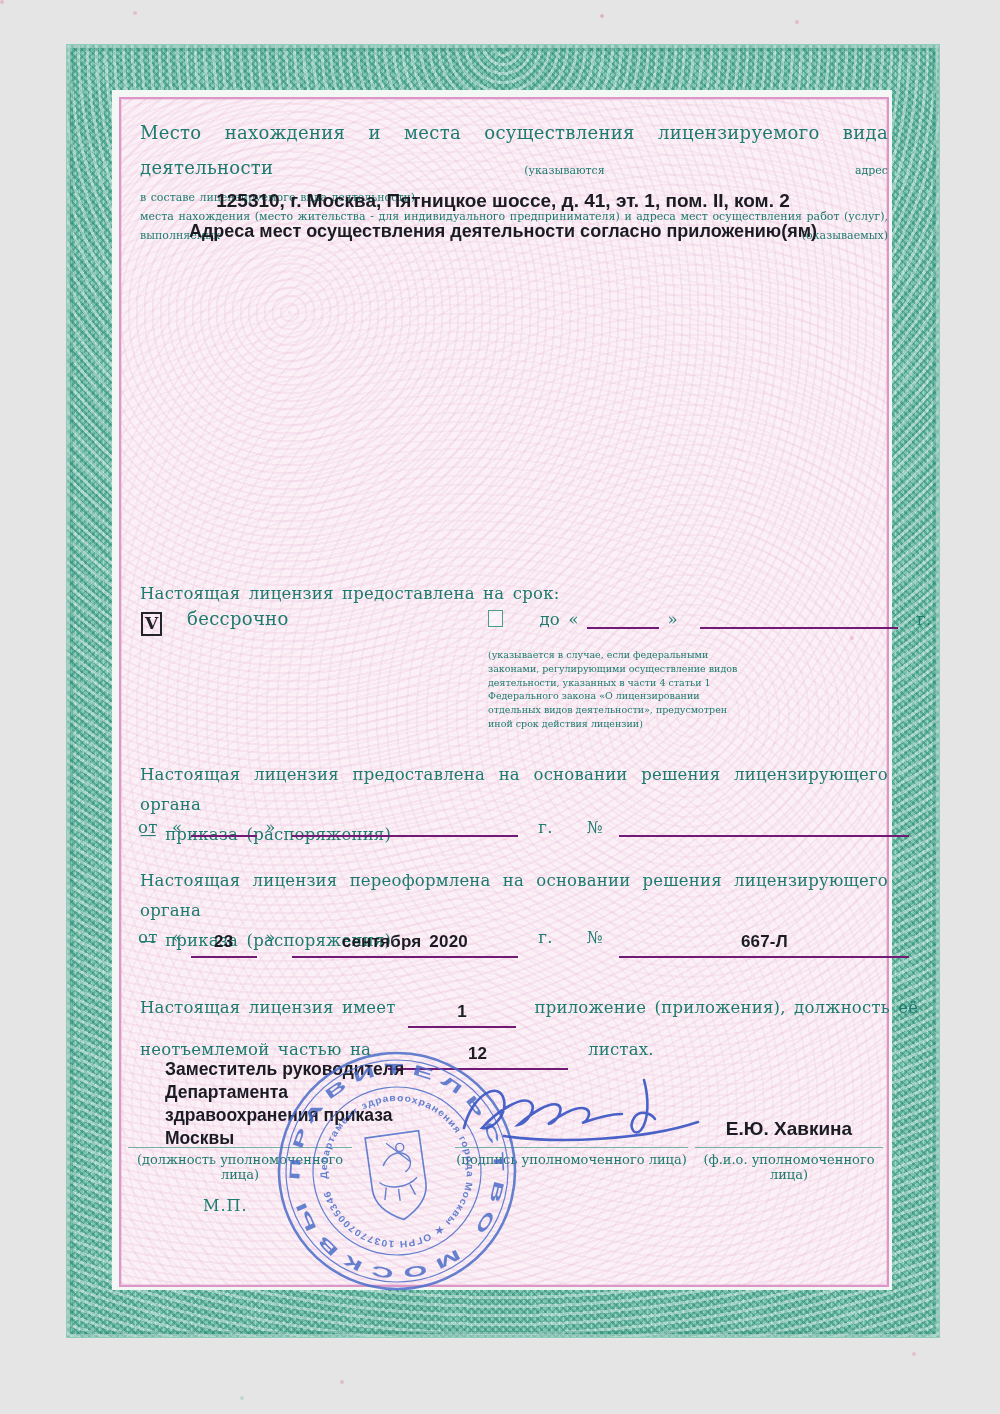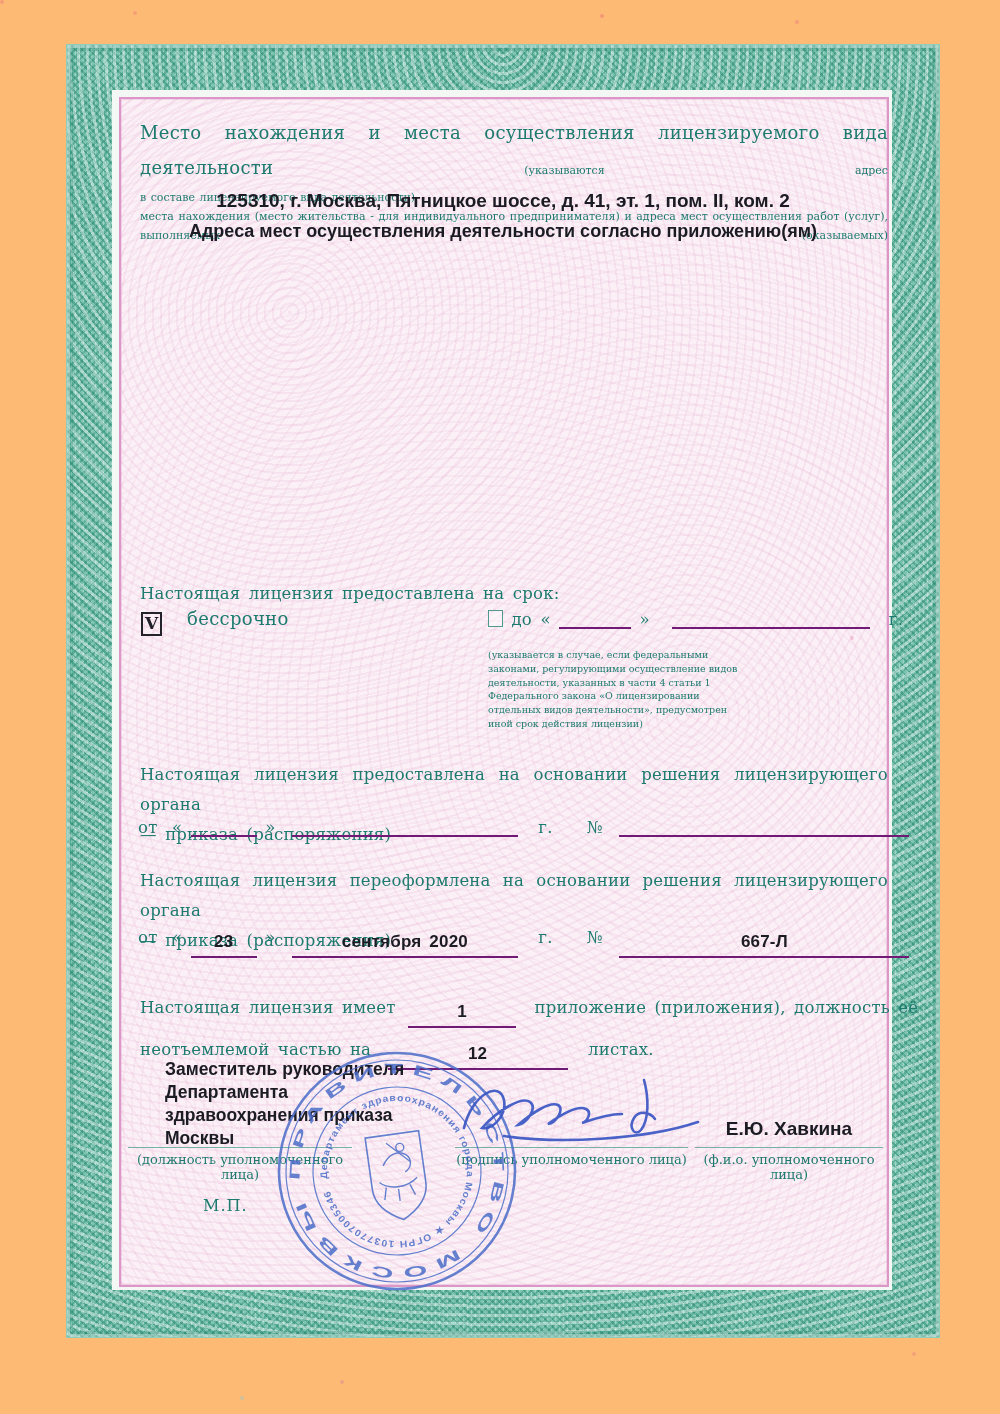--- a/index.html
+++ b/index.html
@@ -1,16 +1,16 @@
 <!DOCTYPE html>
 <html><head>
 <meta charset="utf-8">
 <style>
   html,body{margin:0;padding:0;background:#ffffff;}
-  .page{position:relative;width:1000px;height:1414px;background:#fdba74;overflow:hidden;
+  .page{position:relative;width:1000px;height:1414px;background:#e5e5e5;overflow:hidden;
         font-family:"DejaVu Serif",serif;}
   .abs{position:absolute;}
 
   
   .border-band{
     position:absolute;left:66px;top:44px;width:872px;height:1292px;
     background-color:#7ec5b1;
     background-image:
       repeating-radial-gradient(circle at 50% 0,rgba(255,255,255,.38) 0 3px,transparent 3px 9px),
       repeating-linear-gradient(45deg,rgba(20,124,99,.38) 0 2px,transparent 2px 5px),
@@ -91,21 +91,21 @@
 
   <div class="abs teal serif-md" style="left:140px;top:584px;">Настоящая лицензия предоставлена на срок:</div>
 
   <div class="abs" style="left:141px;top:608px;">
     <span class="chk">V</span>
     <span class="teal serif-lg" style="margin-left:20px;">бессрочно</span>
   </div>
 
   <div class="abs teal serif-md" style="left:488px;top:610px;white-space:nowrap;">
     <span class="chk-empty"></span>
-    <span style="margin-left:0;">до</span>
+    <span style="margin-left:28px;">до</span>
     <span>«</span>
     <span class="ul" style="width:72px;"></span>
     <span>»</span>
     <span class="ul" style="width:198px;margin-left:14px;"></span>
     <span style="margin-left:10px;">г.</span>
   </div>
 
   <div class="abs teal serif-xs" style="left:488px;top:648px;width:258px;">(указывается в случае, если федеральными законами, регулирующими осуществление видов деятельности, указанных в части 4 статьи 1 Федерального закона «О лицензировании отдельных видов деятельности», предусмотрен иной срок действия лицензии)</div>
 
   <div class="abs teal serif-md para" style="left:140px;top:760px;width:748px;">

